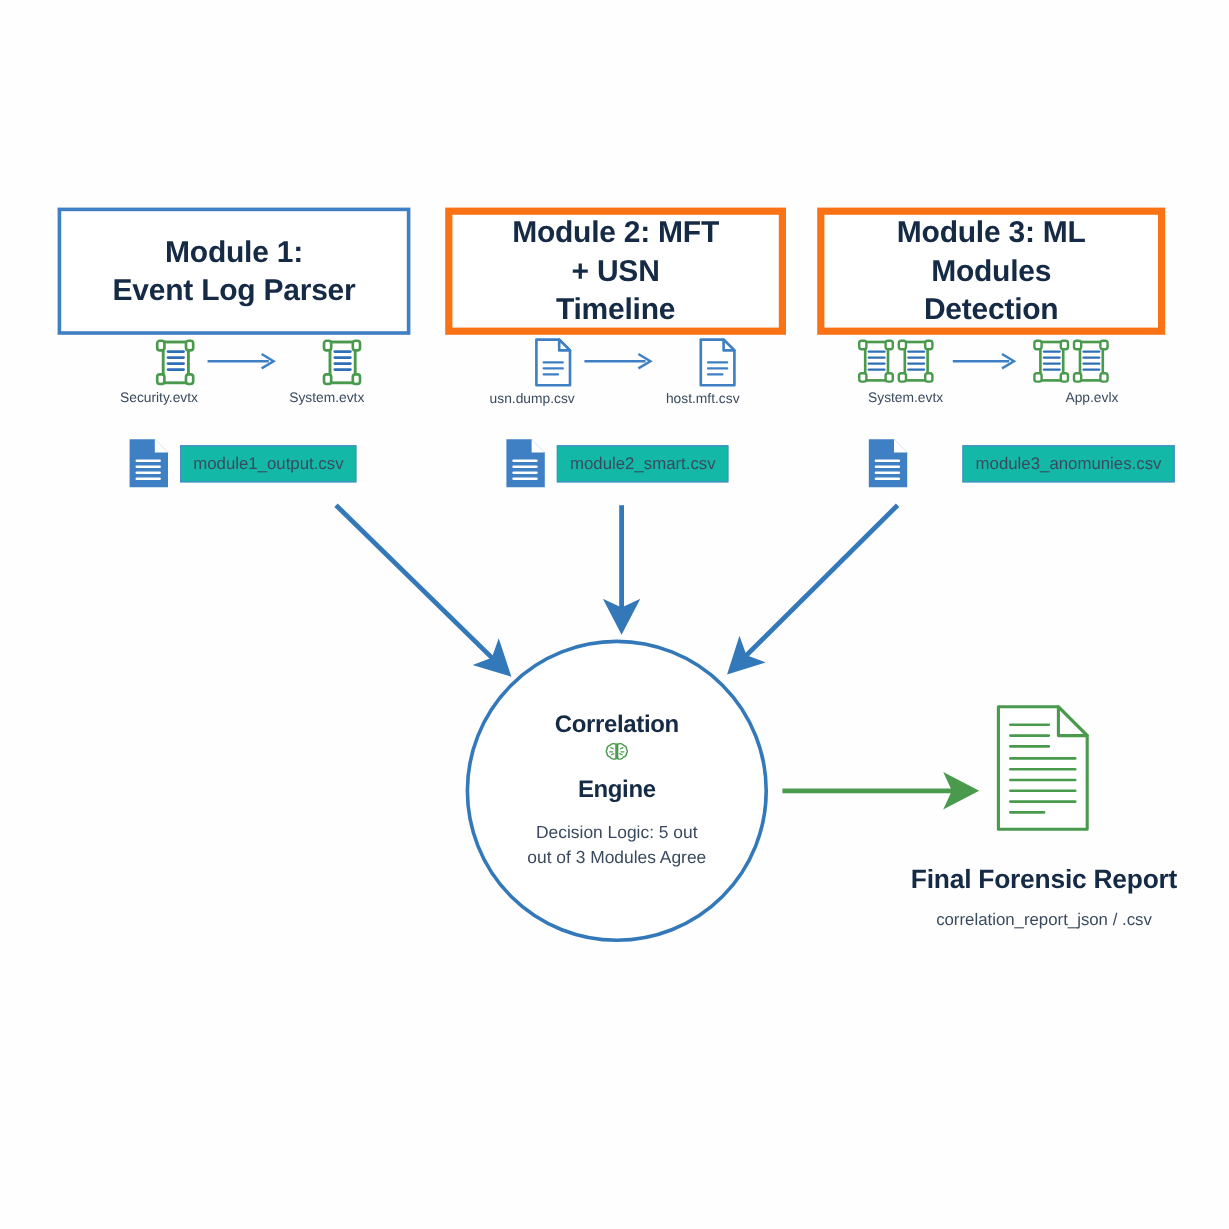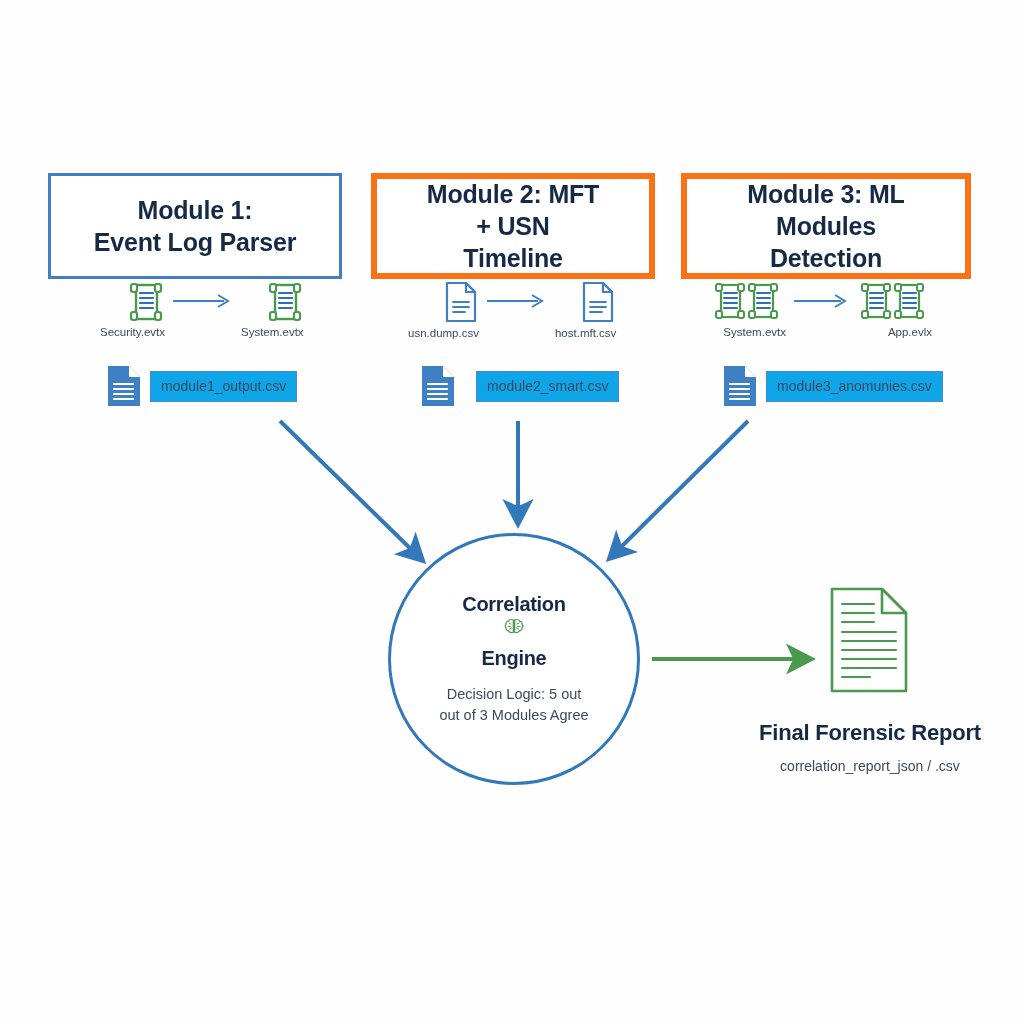--- a/index.html
+++ b/index.html
@@ -65,21 +65,21 @@
   .src-arrow { margin: 0 6px; margin-bottom: 18px; }
 
   
   .out-row {
     position: absolute;
     display: flex;
     align-items: center;
   }
   .out-chip {
     border: 1.5px solid #4e88c7;
-    background: #0ea5e9;
+    background: #14b8a6;
     padding: 6px 10px 7px 10px;
     margin-left: 8px;
     font-size: 14px;
     color: #3a4a5e;
     white-space: nowrap;
   }
 
   
   #corr-circle {
     position: absolute;
@@ -254,21 +254,21 @@
         <g stroke="#3f7fc4" stroke-width="1.8" stroke-linecap="round">
           <line x1="10" y1="21" x2="26" y2="21"></line>
           <line x1="10" y1="26" x2="26" y2="26"></line>
           <line x1="10" y1="31" x2="22" y2="31"></line>
         </g>
       </svg>
       <span class="src-label">host.mft.csv</span>
     </div>
   </div>
 
-  <div class="out-row" style="left:420px; top:364px;gap:12px;">
+  <div class="out-row" style="left:420px; top:364px;">
     <svg width="36" height="44" viewBox="0 0 36 44">
       <path d="M2 2 H23 L34 13 V42 H2 Z" fill="#3f7fc4"></path>
       <path d="M23 2 L34 13 H23 Z" fill="#ffffff"></path>
       <g stroke="#ffffff" stroke-width="2.2" stroke-linecap="round">
         <line x1="8" y1="20" x2="27" y2="20"></line>
         <line x1="8" y1="25" x2="27" y2="25"></line>
         <line x1="8" y1="30" x2="27" y2="30"></line>
         <line x1="8" y1="35" x2="27" y2="35"></line>
       </g>
     </svg>
@@ -349,21 +349,21 @@
             <line x1="12" y1="16" x2="25" y2="16"></line>
             <line x1="12" y1="21" x2="25" y2="21"></line>
             <line x1="12" y1="26" x2="25" y2="26"></line>
           </g>
         </g>
       </svg>
       <span class="src-label">App.evlx</span>
     </div>
   </div>
 
-  <div class="out-row" style="left:722px; top:364px;">
+  <div class="out-row" style="left:722px; top:364px;gap:36px;">
     <svg width="36" height="44" viewBox="0 0 36 44">
       <path d="M2 2 H23 L34 13 V42 H2 Z" fill="#3f7fc4"></path>
       <path d="M23 2 L34 13 H23 Z" fill="#ffffff"></path>
       <g stroke="#ffffff" stroke-width="2.2" stroke-linecap="round">
         <line x1="8" y1="20" x2="27" y2="20"></line>
         <line x1="8" y1="25" x2="27" y2="25"></line>
         <line x1="8" y1="30" x2="27" y2="30"></line>
         <line x1="8" y1="35" x2="27" y2="35"></line>
       </g>
     </svg>

